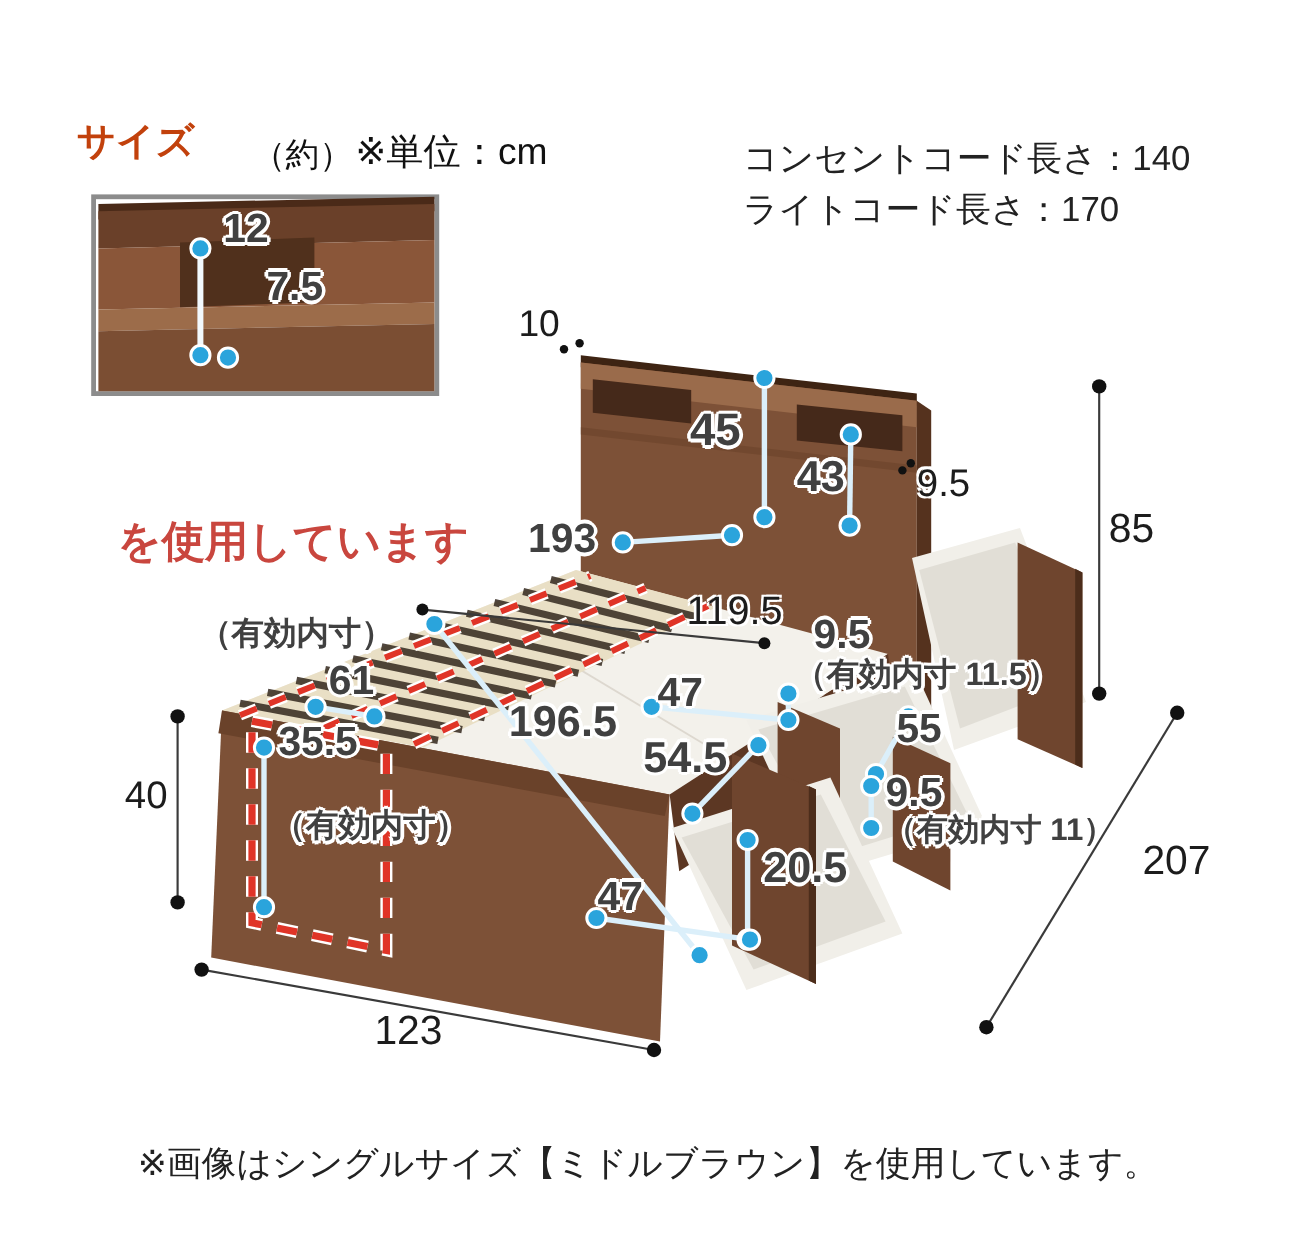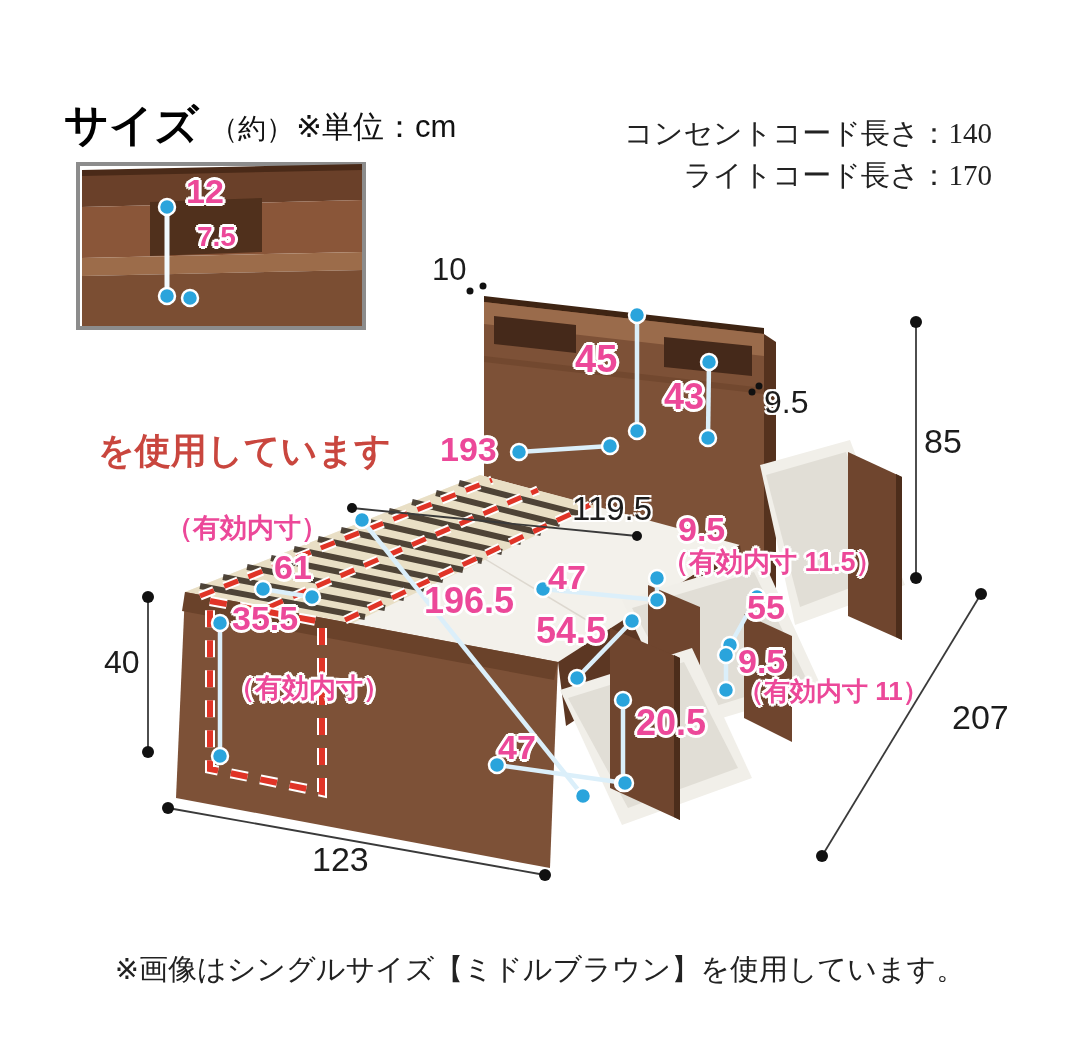--- a/index.html
+++ b/index.html
@@ -1,29 +1,29 @@
 <!DOCTYPE html>
 <html><head>
 <meta charset="utf-8">
 <style>
   html,body{margin:0;padding:0;background:#fff;}
   #stage{position:relative;width:1080px;height:1043px;background:#ffffff;overflow:hidden;
          font-family:"Liberation Sans","DejaVu Sans",sans-serif;}
   #bedsvg{position:absolute;left:0;top:0;}
   .lbl{position:absolute;line-height:1.05;white-space:nowrap;font-weight:bold;}
-  .cyan{color:#ec4899;
+  .cyan{color:#404040;
     text-shadow:-2px -2px 0 #fff,2px -2px 0 #fff,-2px 2px 0 #fff,2px 2px 0 #fff,
                  0 -3px 0 #fff,0 3px 0 #fff,-3px 0 0 #fff,3px 0 0 #fff;}
   .blk{color:#1c1c1c;font-weight:normal;
     text-shadow:-2px -2px 0 #fff,2px -2px 0 #fff,-2px 2px 0 #fff,2px 2px 0 #fff;}
   .red{color:#c9463e;font-weight:bold;}
-  .hdr-title{position:absolute;left:64px;top:96px;font-size:44px;font-weight:bold;color:#000000;text-align:right;}
+  .hdr-title{position:absolute;left:64px;top:96px;font-size:32px;font-weight:bold;color:#c2410c;text-align:right;}
   .hdr-approx{position:absolute;left:210px;top:110px;font-size:28px;color:#111;}
   .hdr-unit{position:absolute;left:296px;top:106px;font-size:31px;color:#111;}
-  .hdr-right{position:absolute;right:88px;top:112px;text-align:right;font-size:29px;color:#222;line-height:1.45;font-family:Liberation Serif, serif;}
+  .hdr-right{position:absolute;right:88px;top:112px;font-size:29px;color:#222;line-height:1.45;}
   .footer-note{position:absolute;left:0;top:950px;width:100%;text-align:center;font-size:29px;color:#222;}
   .inset-box{position:absolute;left:76px;top:162px;width:290px;height:168px;border:4px solid #8c8c8c;box-sizing:border-box;}
 </style>
 </head>
 <body>
 
 <div id="stage">
 
   <svg id="bedsvg" width="1080" height="1043" viewBox="0 0 1080 1043">
 
@@ -193,21 +193,21 @@
 
   <div class="hdr-title">サイズ</div>
   <div class="hdr-approx">（約）</div>
   <div class="hdr-unit">※単位：cm</div>
   <div class="hdr-right">
     <div>コンセントコード長さ：140</div>
     <div>ライトコード長さ：170</div>
   </div>
 
   <div class="lbl cyan" style="left:186px;top:174px;font-size:34px;">12</div>
-  <div class="lbl cyan" style="left:197px;top:222px;font-size:28px;">7.5</div>
+  <div class="lbl cyan" style="left:222px;top:222px;font-size:34px;">7.5</div>
 
   <div class="lbl blk" style="left:432px;top:254px;font-size:31px;">10</div>
   <div class="lbl cyan" style="left:575px;top:340px;font-size:38px;">45</div>
   <div class="lbl cyan" style="left:664px;top:378px;font-size:36px;">43</div>
   <div class="lbl blk" style="left:764px;top:386px;font-size:32px;">9.5</div>
   <div class="lbl blk" style="left:924px;top:424px;font-size:34px;">85</div>
   <div class="lbl blk" style="left:912px;top:700px;font-size:34px;margin-left:40px;">207</div>
 
   <div class="lbl red" style="left:98px;top:432px;font-size:36px;">を使用しています</div>
   <div class="lbl cyan" style="left:440px;top:432px;font-size:34px;">193</div>

